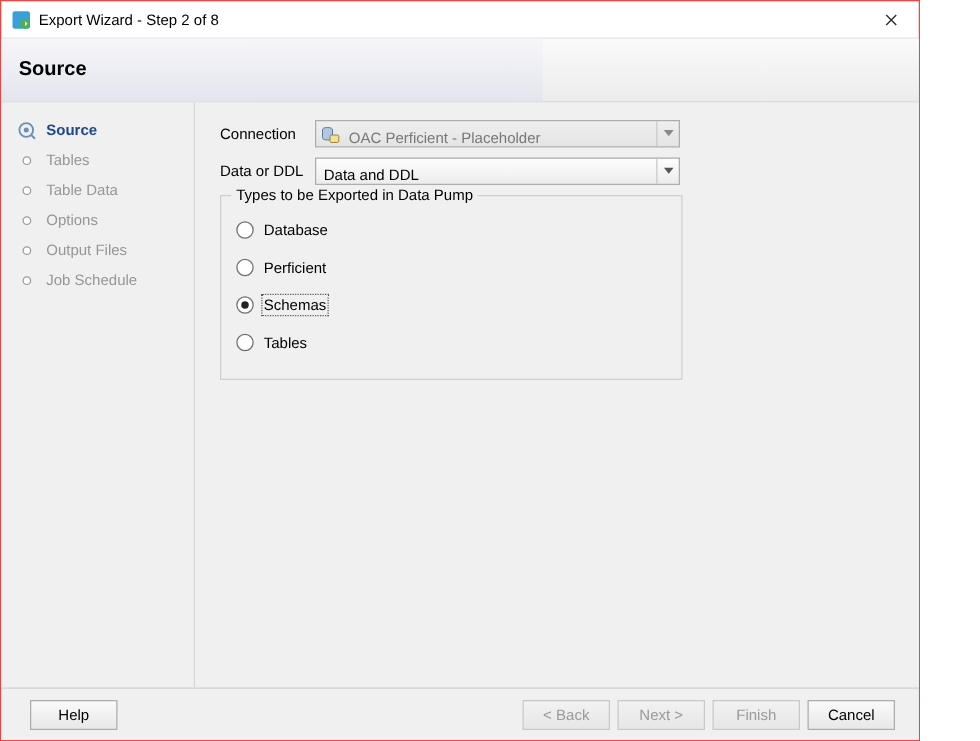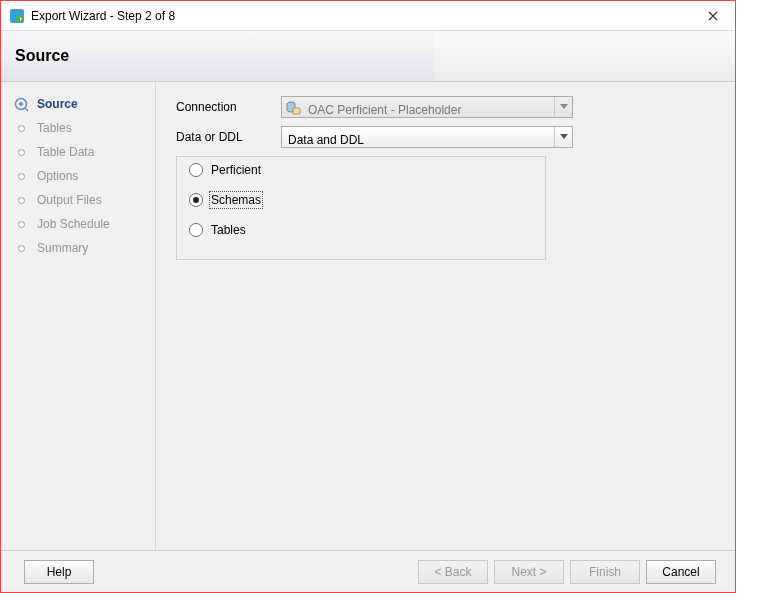--- a/index.html
+++ b/index.html
@@ -107,21 +107,20 @@
 
   .content {
     flex: 1;
     padding: 14px 20px 10px 20px;
     background: var(--bg);
   }
   .form-row {
     display: flex;
     align-items: center;
     margin-bottom: 8px;
-    gap: 29px;
   }
   .form-row .lbl {
     width: 76px;
     font-size: 12px;
     text-align: left;
   }
   .combo {
     flex: 0 0 292px;
     height: 22px;
     border: 1px solid #adadad;
@@ -283,26 +282,20 @@
             <span class="dot"></span>
           </span>
         <span>Output Files</span>
       </div>
       <div class="step">
         <span class="bullet">
             <span class="dot"></span>
           </span>
         <span>Job Schedule</span>
       </div>
-      <div class="step">
-        <span class="bullet">
-            <span class="dot"></span>
-          </span>
-        <span>Summary</span>
-      </div>
     </div>
 
     <div class="content">
 
       <div class="form-row">
         <div class="lbl">Connection</div>
         <div class="combo disabled">
           <span class="combo-icon">
             <svg width="16" height="16" viewBox="0 0 16 16">
               <ellipse cx="6" cy="4" rx="4" ry="2" fill="#b0c8e0" stroke="#5a7a9a" stroke-width="0.8"></ellipse>
@@ -325,21 +318,26 @@
           <span class="combo-text" style="padding-left:6px">Data and DDL</span>
           <span class="combo-arrow">
             <svg width="8" height="6" viewBox="0 0 8 6">
                 <path d="M0 0 L8 0 L4 5 Z" fill="#555"></path>
               </svg>
           </span>
         </div>
       </div>
 
       <div class="fieldset">
+        <span class="legend">Types to be Exported in Data Pump</span>
         <div class="radios">
+          <div class="radio-row">
+            <span class="radio"></span>
+            <span class="rlabel">Database</span>
+          </div>
           <div class="radio-row">
             <span class="radio"></span>
             <span class="rlabel">Perficient</span>
           </div>
           <div class="radio-row selected">
             <span class="radio">
                 <span class="inner"></span>
               </span>
             <span class="rlabel">Schemas</span>
           </div>

